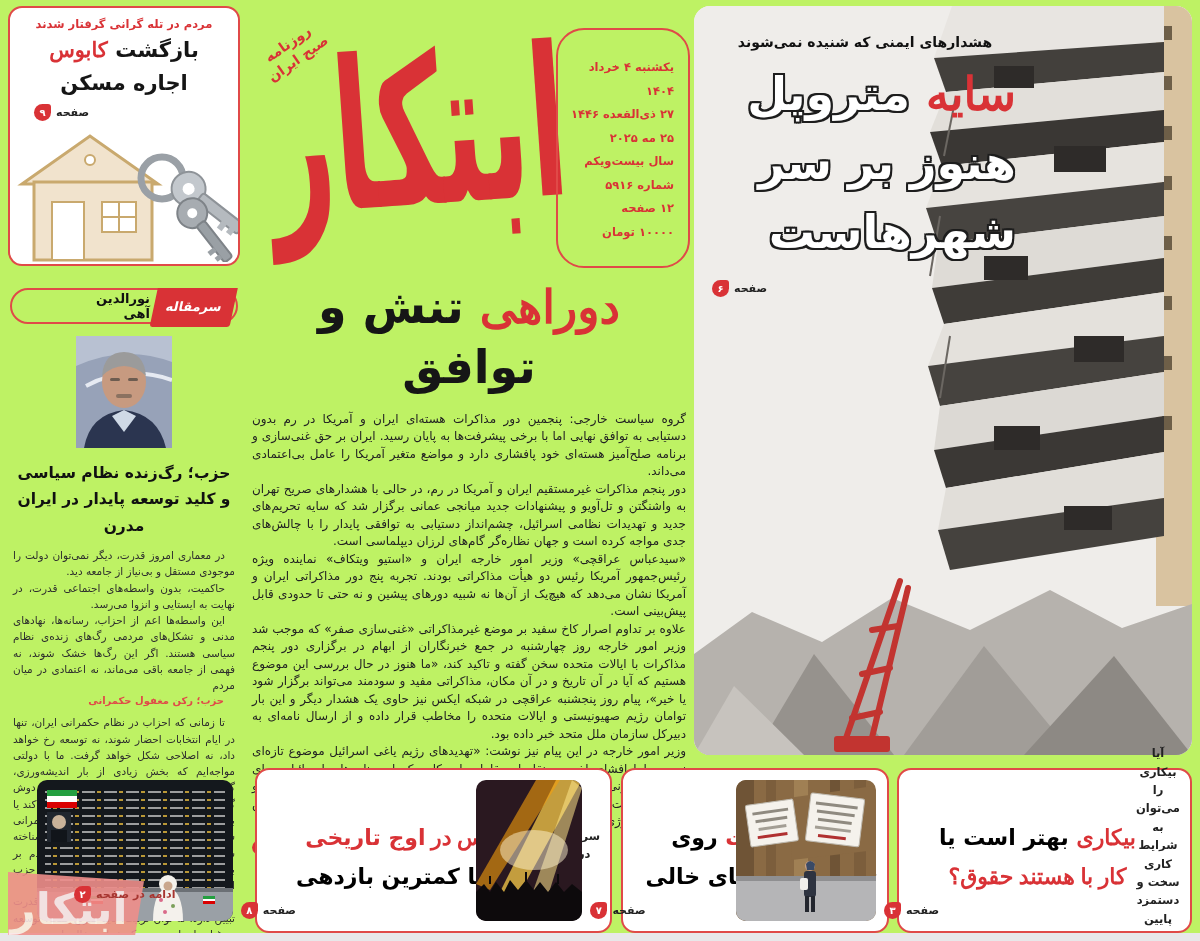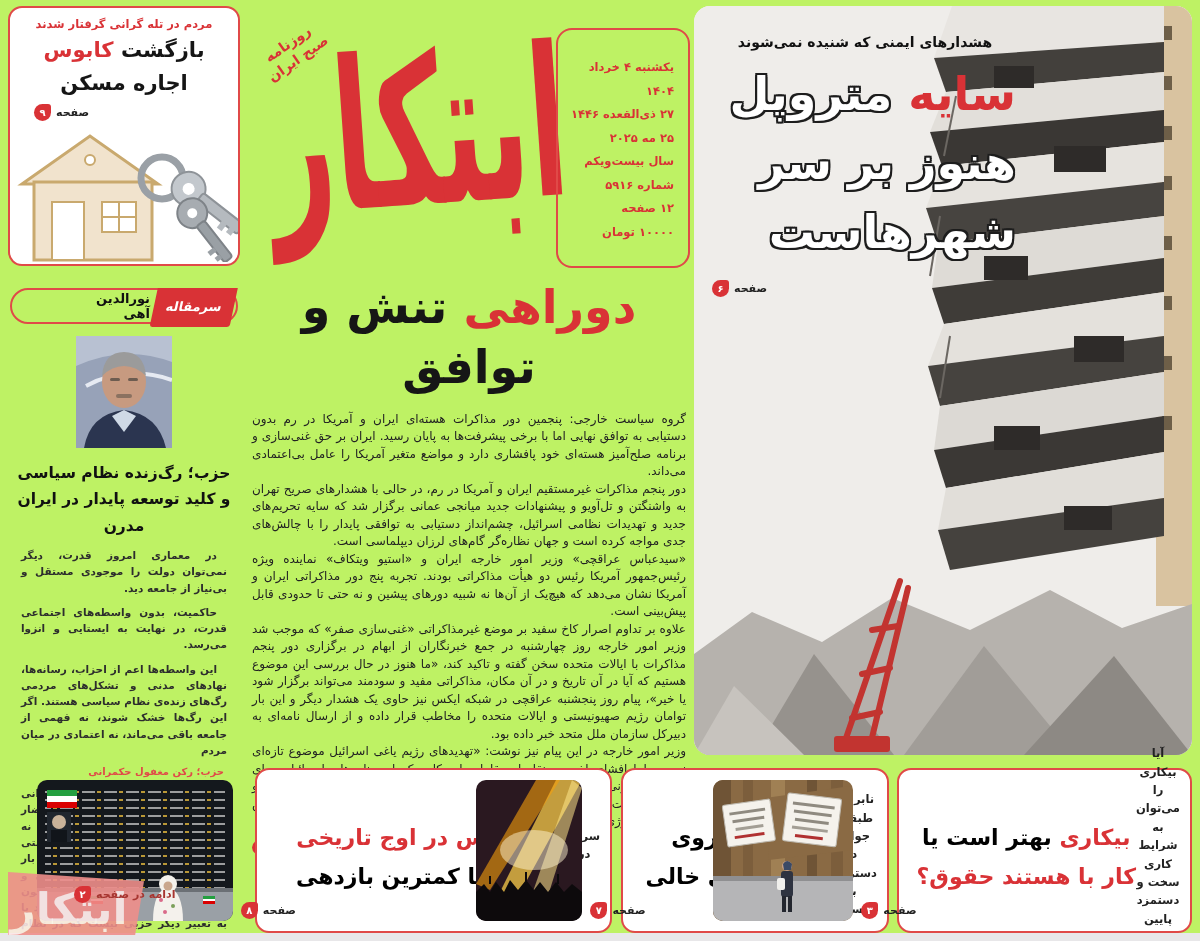--- a/index.html
+++ b/index.html
@@ -6,52 +6,52 @@
   *{box-sizing:border-box;}
   .page{position:relative;width:1200px;height:941px;margin:0 auto;background:#bef264;overflow:hidden;
         font-family:"DejaVu Sans","Liberation Sans",sans-serif;direction:rtl;}
   .redbox{border:2px solid #e04a48;border-radius:14px;background:#fff;}
   .droplet{display:inline-flex;align-items:center;justify-content:center;min-width:17px;height:17px;
            padding:0 2px;background:#d93236;color:#fff;border-radius:50% 3px 50% 50%;
            font-size:10px;font-weight:bold;line-height:1;vertical-align:middle;}
   .pagebadge{font-size:11px;font-weight:bold;color:#222;display:inline-flex;align-items:center;gap:5px;}
   .stroke-dark{color:#fff;text-shadow:-2px -2px 0 #1d1d1d,2px -2px 0 #1d1d1d,-2px 2px 0 #1d1d1d,2px 2px 0 #1d1d1d,0 -2px 0 #1d1d1d,0 2px 0 #1d1d1d,-2px 0 0 #1d1d1d,2px 0 0 #1d1d1d;}
   .stroke-white{color:#d93236;text-shadow:-1px -1px 0 #fff,1px -1px 0 #fff,-1px 1px 0 #fff,1px 1px 0 #fff;}
-  .red{color:#d93236;}
+  .red{color:#d93236;font-family:Liberation Serif, serif;}
   
   .housing{position:absolute;left:8px;top:6px;width:232px;height:260px;text-align:center;padding-top:9px;overflow:hidden;}
   .housing .kicker{color:#d93236;font-size:11.5px;font-weight:600;}
   .housing .headline{font-size:21px;font-weight:bold;color:#151515;line-height:1.55;margin-top:3px;padding:0 14px;}
   .housing .badge-row{text-align:left;padding-left:24px;margin-top:2px;}
   .housing svg{position:absolute;left:4px;bottom:2px;}
   
   .tagline{position:absolute;left:258px;top:34px;width:70px;transform:rotate(-35deg);
            color:#d93236;font-size:14px;font-weight:bold;text-align:center;line-height:1.25;}
   .logo{position:absolute;left:268px;top:-28px;width:300px;height:320px;display:flex;align-items:center;justify-content:center;
         color:#d93236;font-size:112px;font-weight:bold;transform:rotate(-4deg) scaleY(1.85);transform-origin:center;}
-  .datebox{position:absolute;left:556px;top:28px;width:134px;height:240px;border:2px solid #e04a48;border-radius:16px;
+  .datebox{position:absolute;left:556px;top:28px;width:134px;height:240px;border:2px solid #e04a48;border-radius:28px;
            padding:26px 14px 0 6px;color:#d93236;font-size:11.5px;font-weight:600;line-height:2.05;text-align:right;}
   
   .metropol{position:absolute;left:694px;top:6px;width:498px;height:749px;border-radius:16px;overflow:hidden;background:#efedea;}
   .metropol svg{position:absolute;inset:0;}
   .metropol .overlay{position:absolute;right:170px;left:14px;top:28px;}
   .metropol .kicker{font-size:14px;font-weight:bold;color:#111;text-align:center;margin-bottom:10px;}
   .metropol .hline{font-size:46px;font-weight:900;line-height:1.5;text-align:right;padding-right:6px;white-space:nowrap;}
   .metropol .badge-row{text-align:left;padding-left:4px;margin-top:10px;}
   
   .editorial{position:absolute;left:8px;top:288px;width:232px;height:647px;overflow:hidden;}
   .ed-pill{position:relative;height:36px;border:2px solid #e04a48;border-radius:18px;margin:0 2px;}
   .ed-author{position:absolute;left:70px;right:86px;top:0;bottom:0;display:flex;align-items:center;justify-content:center;
              font-size:13px;font-weight:bold;color:#111;}
   .ed-tag{position:absolute;right:2px;top:-5px;width:80px;height:42px;background:#d93236;transform:skewX(-12deg);
           display:flex;align-items:center;justify-content:center;color:#fff;font-size:13px;font-weight:bold;border-radius:3px;}
   .ed-photo{display:block;margin:12px auto 0;}
   .ed-title{margin-top:12px;font-size:15.5px;font-weight:bold;text-align:center;line-height:1.7;color:#111;padding:0 6px;}
   .ed-body{margin-top:8px;padding:0 5px;font-size:10.5px;line-height:1.55;text-align:justify;color:#2d2d2d;}
-  .ed-body p{margin:8px;text-indent:10px;font-weight:bold;}
+  .ed-body p{margin:0;text-indent:10px;}
   .ed-subhead{color:#e04a48;font-weight:bold;font-size:10px;text-align:right;padding-right:16px;margin:2px 0;}
   .ed-continue{position:absolute;left:66px;bottom:32px;font-size:11px;font-weight:bold;color:#a73530;
                display:inline-flex;align-items:center;gap:5px;z-index:3;}
   .watermark{position:absolute;left:-14px;bottom:-10px;width:150px;height:74px;background:#ef8e8b;opacity:.9;
              clip-path:polygon(0 0,100% 14%,93% 100%,0 86%);display:flex;align-items:center;justify-content:center;
              color:rgba(255,255,255,.8);font-size:44px;font-weight:bold;overflow:hidden;z-index:2;}
   
   .lead{position:absolute;left:252px;top:272px;width:434px;height:492px;}
   .lead .kicker{text-align:center;font-size:16.5px;font-weight:bold;color:#161616;}
   .lead .headline{text-align:center;font-size:46px;font-weight:900;color:#161616;line-height:1.3;margin-top:6px;}

